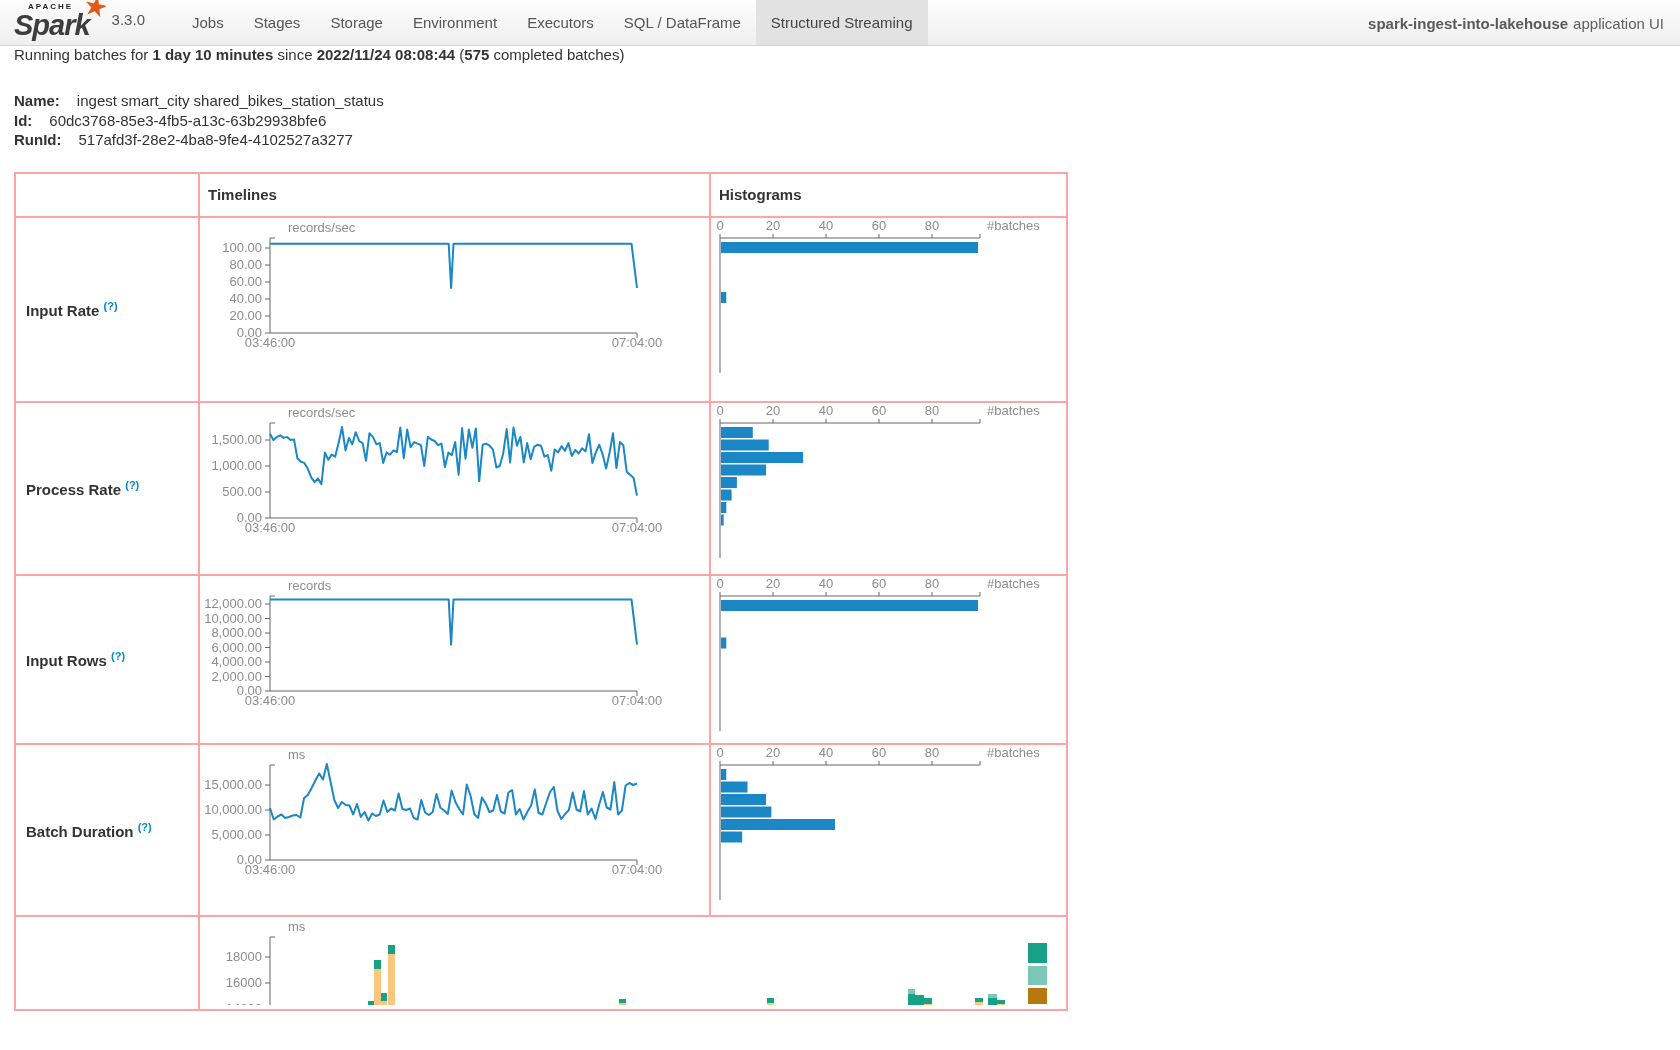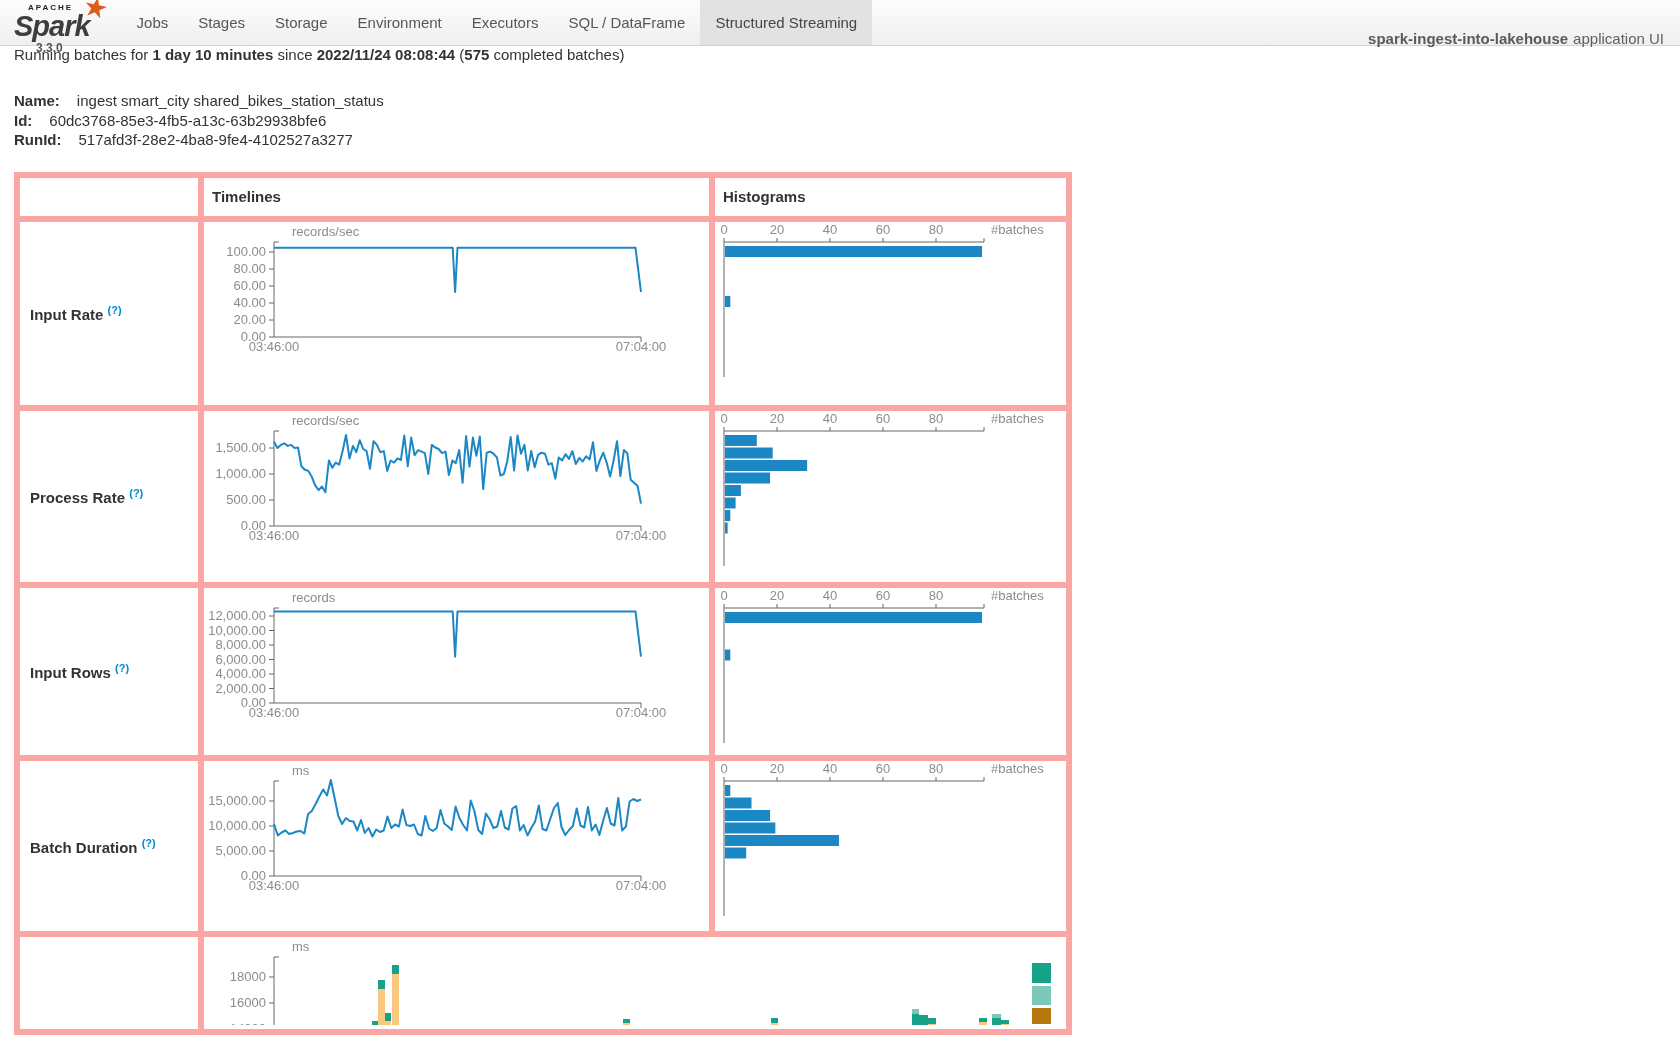--- a/index.html
+++ b/index.html
@@ -15,24 +15,23 @@
   .navbar {
     height: 46px;
     background: linear-gradient(#fdfdfd, #efefef);
     border-bottom: 1px solid #d4d4d4;
     display: flex;
     align-items: stretch;
     position: relative;
   }
   .logo-wrap {
     display: flex;
-    align-items: flex-start;
+    align-items: center;
     padding: 4px 14px 7px 14px;
     text-decoration: none;
-    flex-direction: column;
   }
   .logo-word { position: relative; line-height: 1; }
   .logo-apache {
     display: block;
     font-size: 8px;
     font-weight: bold;
     letter-spacing: 2px;
     color: #222;
     margin-left: 14px;
   }
@@ -47,42 +46,42 @@
   .logo-star {
     position: absolute;
     top: -10px;
     right: -18px;
     font-size: 28px;
     color: #e05a1b;
     transform: rotate(12deg);
     font-style: normal;
   }
   .logo-version {
-    font-size: 12px;
-    font-weight: bold;
+    font-size: 15px;
+    font-weight: normal;
     color: #555;
     margin-left: 22px;
     padding-bottom: 3px;
   }
   .nav-tabs { display: flex; list-style: none; margin-left: 18px; }
   .nav-tabs li { display: flex; }
   .nav-tabs a {
     display: flex;
     align-items: center;
     padding: 12px 15px;
     font-size: 15px;
     color: #565656;
     text-decoration: none;
     cursor: pointer;
   }
   .nav-tabs li.active a { background: #e2e2e2; color: #454545; }
   .app-title {
     position: absolute;
     right: 16px;
-    top: 15px;
+    top: 0;
     height: 46px;
     display: flex;
     align-items: center;
     font-size: 15px;
     color: #5f5f5f;
   }
   .app-title b { margin-right: 5px; color: #5a5a5a; }
   
   .content { padding: 0 14px; }
   h2.page-title {
@@ -97,21 +96,21 @@
   .meta-line .lbl { font-weight: bold; }
   .meta-line .val { margin-left: 4px; padding-left: 13px; }
   .meta-block { margin-bottom: 22px; }
   
   table.stats {
     border-collapse: collapse;
     table-layout: fixed;
     width: 1052px;
   }
   table.stats th, table.stats td {
-    border: 6px solid #fca5a5;
+    border: 2px solid #fca5a5;
     vertical-align: middle;
     margin-top: 8px;
   }
   table.stats th {
     height: 44px;
     text-align: left;
     padding: 8px;
     font-size: 15px;
     font-weight: bold;
     color: #333;

